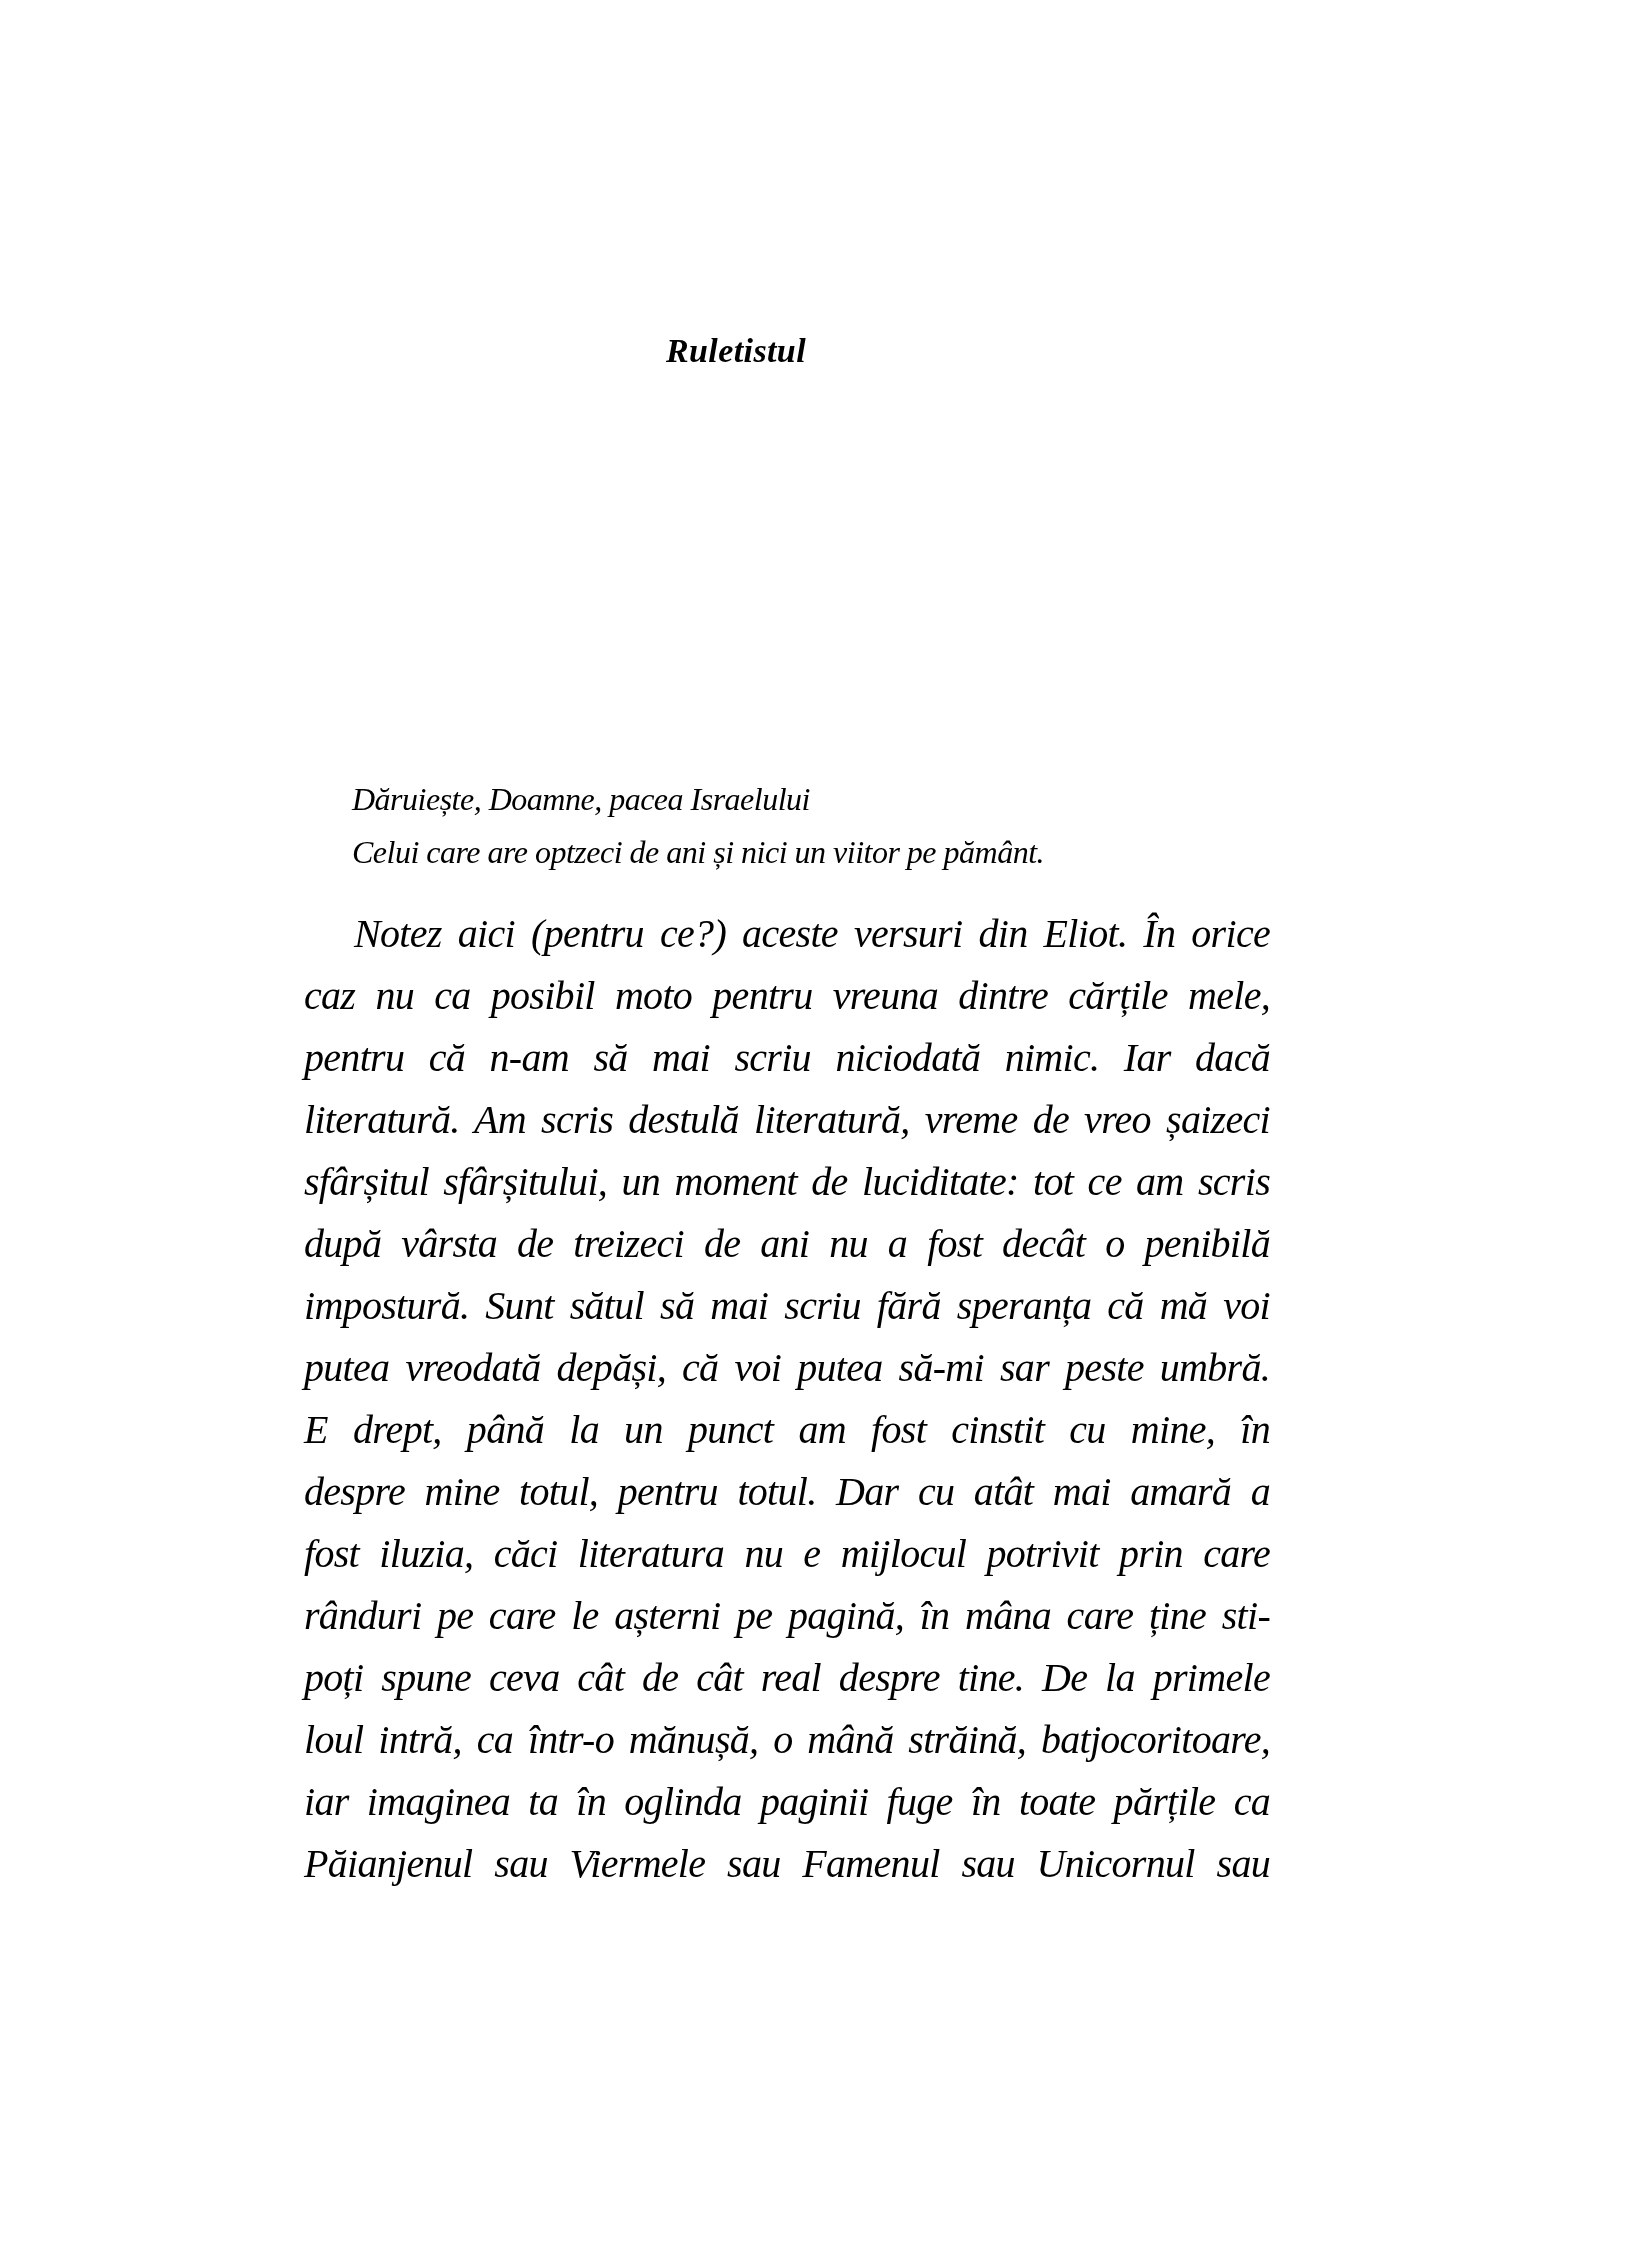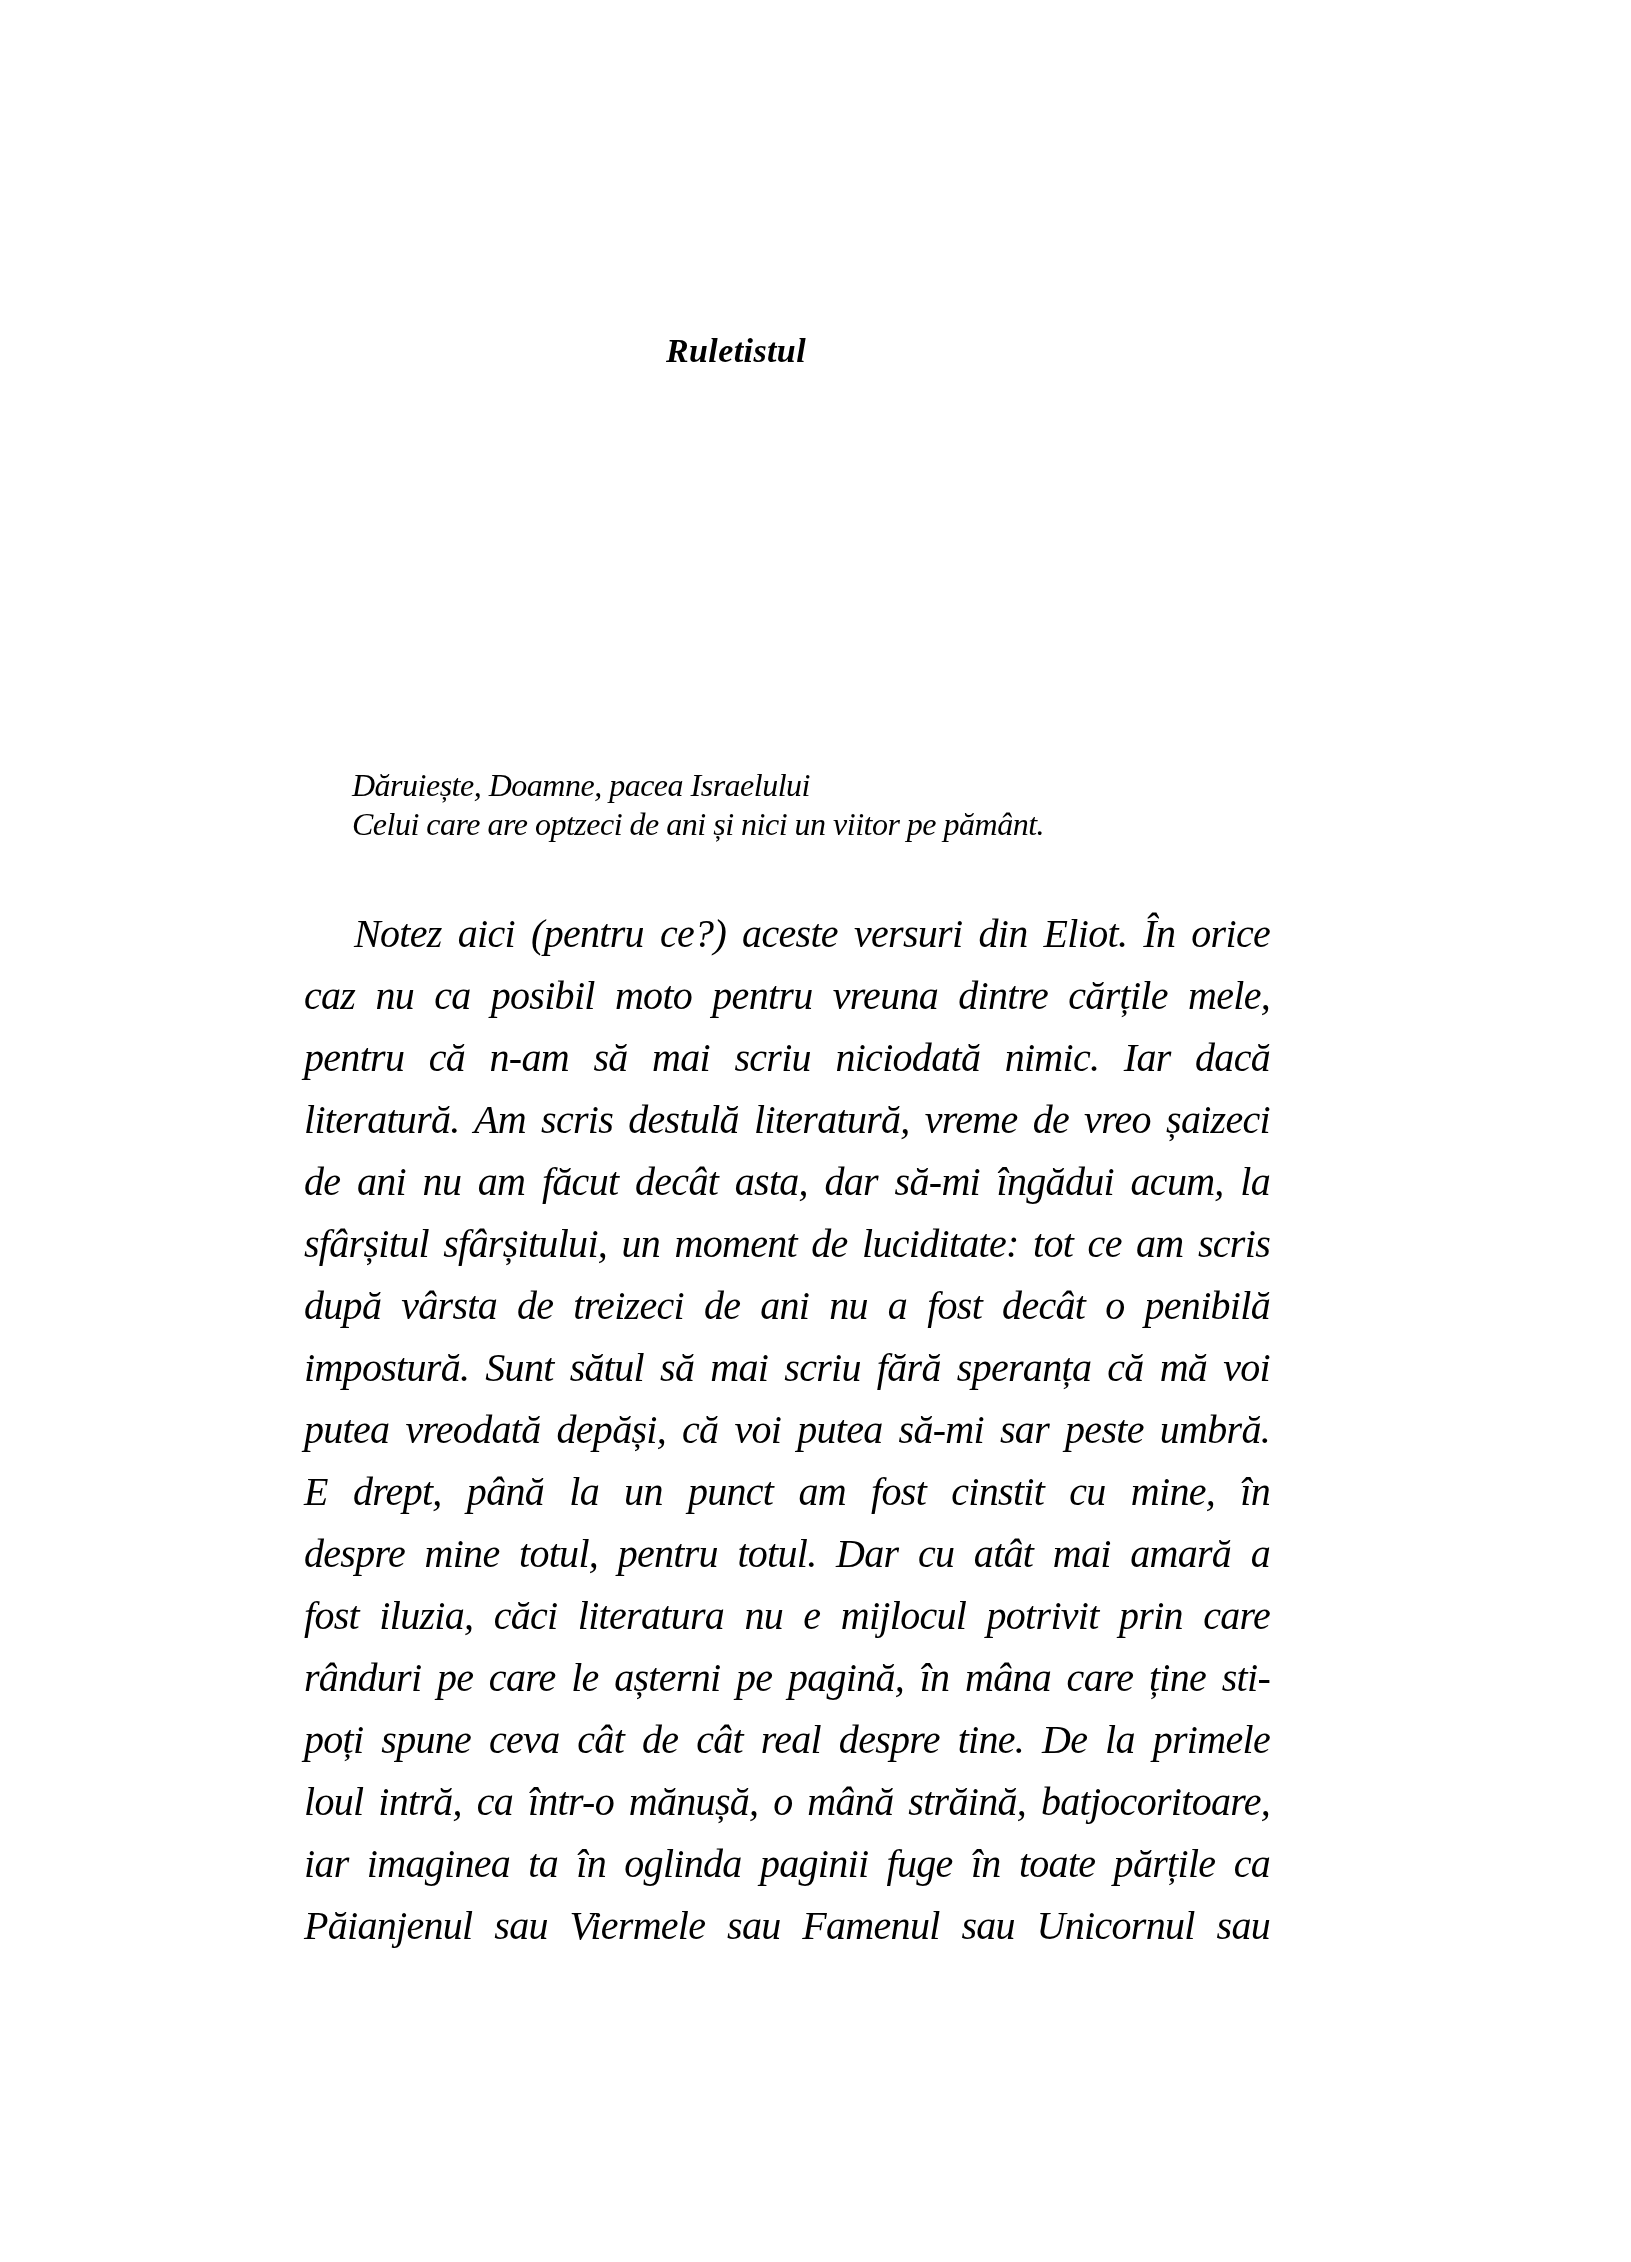--- a/index.html
+++ b/index.html
@@ -32,20 +32,21 @@
       left: 352px;
       width: 927px;
       font-style: italic;
       font-size: 32px;
       line-height: 39px;
       letter-spacing: -0.5px;
     }
     .epigraph-line {
       display: block;
       white-space: nowrap;
+      margin-top: 14px;
     }
     .body-text {
       position: absolute;
       top: 903px;
       left: 304px;
       width: 966px;
       font-style: italic;
     }
     .line {
       display: block;
@@ -69,21 +70,20 @@
 <div class="epigraph">
   <span class="epigraph-line">Dăruiește, Doamne, pacea Israelului</span>
   <span class="epigraph-line">Celui care are optzeci de ani și nici un viitor pe pământ.</span>
 </div>
 
 <div class="body-text">
   <span class="line indent">Notez aici (pentru ce?) aceste versuri din Eliot. În orice</span>
   <span class="line">caz nu ca posibil moto pentru vreuna dintre cărțile mele,</span>
   <span class="line">pentru că n-am să mai scriu niciodată nimic. Iar dacă</span>
   <span class="line">literatură. Am scris destulă literatură, vreme de vreo șaizeci</span>
-  <span class="line">de ani nu am făcut decât asta, dar să-mi îngădui acum, la</span>
   <span class="line">sfârșitul sfârșitului, un moment de luciditate: tot ce am scris</span>
   <span class="line">după vârsta de treizeci de ani nu a fost decât o penibilă</span>
   <span class="line">impostură. Sunt sătul să mai scriu fără speranța că mă voi</span>
   <span class="line">putea vreodată depăși, că voi putea să-mi sar peste umbră.</span>
   <span class="line">E drept, până la un punct am fost cinstit cu mine, în</span>
   <span class="line">despre mine totul, pentru totul. Dar cu atât mai amară a</span>
   <span class="line">fost iluzia, căci literatura nu e mijlocul potrivit prin care</span>
   <span class="line">rânduri pe care le așterni pe pagină, în mâna care ține sti-</span>
   <span class="line">poți spune ceva cât de cât real despre tine. De la primele</span>
   <span class="line">loul intră, ca într-o mănușă, o mână străină, batjocoritoare,</span>

